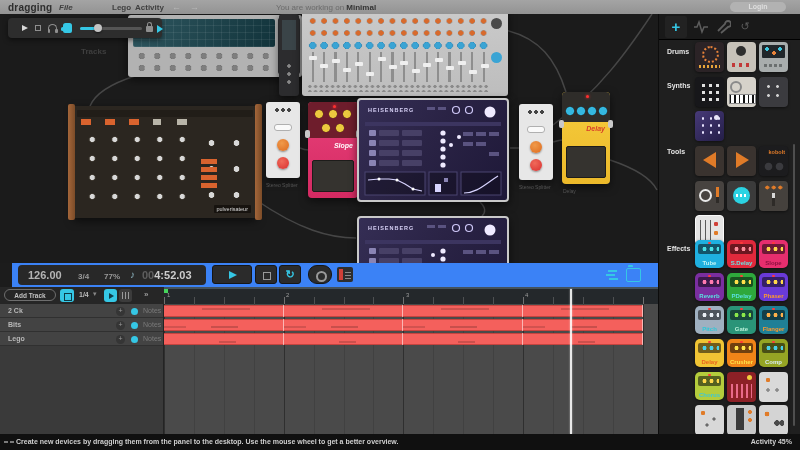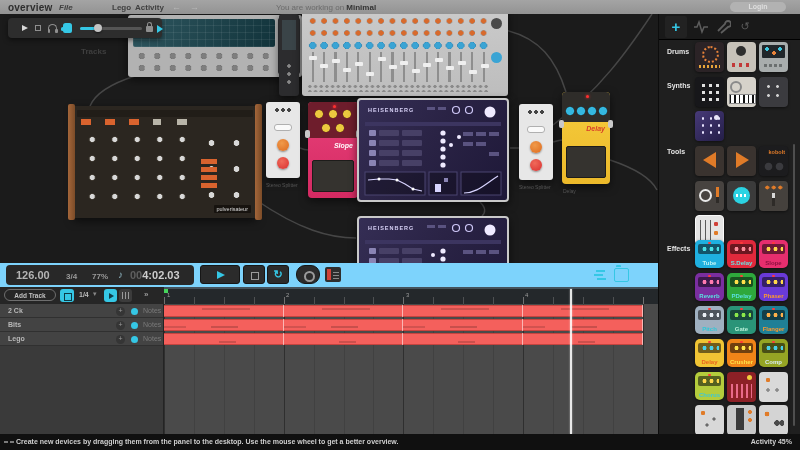--- a/index.html
+++ b/index.html
@@ -132,21 +132,21 @@
   #dev-delay .pname { top:33px; color:#d8402a; }
 
   
   .heis { width:152px; height:104px; background:linear-gradient(125deg,#352e55 0%,#2a2345 45%,#1e1838 100%); border:2px solid #c9c9c9; border-radius:4px; }
   .heis .title { position:absolute; left:9px; top:7px; font-size:5.5px; font-weight:bold; letter-spacing:1px; color:#d6d0f5; }
   .heis svg { position:absolute; left:0; top:0; }
   #dev-heis1 { left:357px; top:84px; }
   #dev-heis2 { left:357px; top:202px; }
 
   
-  #transport { left:0; top:263px; width:658px; height:24px; background:#7dd3fc; z-index:20; }
+  #transport { left:12px; top:263px; width:658px; height:24px; background:#3b82f6; z-index:20; }
   #tp-cluster { left:6px; top:2px; width:188px; height:20px; background:#282828; border-radius:4px; }
   #tp-bpm { left:10px; top:4px; font-size:11px; font-weight:bold; color:#b4b4b4; }
   #tp-sig { left:60px; top:7px; font-size:8px; font-weight:bold; color:#9a9a9a; }
   #tp-shuffle { left:86px; top:7px; font-size:8px; font-weight:bold; color:#9a9a9a; }
   #tp-note { left:112px; top:4px; font-size:10px; color:#8fb6c2; }
   #tp-time { left:124px; top:4px; font-size:11px; font-weight:bold; color:#cdcdcd; }
   #tp-time .dim { color:#5e5e5e; }
   .tp-btn { top:2px; height:19px; background:#2b2b2b; border:1px solid #161616; border-radius:3px; }
   #tp-play { left:200px; width:40px; }
   #tp-play::after { content:""; position:absolute; left:16px; top:5px; border-left:8px solid #35c7e5; border-top:4.5px solid transparent; border-bottom:4.5px solid transparent; }
@@ -507,41 +507,41 @@
       <div class="dt-hand abs"></div>
       <div class="dt-slider-track abs"></div>
       <div class="dt-slider-fill abs"></div>
       <div class="dt-slider-knob abs"></div>
       <div class="dt-lock abs"></div>
       <div class="dt-export abs"></div>
     </div>
   </div>
 
   <div id="menubar" class="abs">
-    <div class="logo abs">overview</div>
+    <div class="logo abs">dragging</div>
     <div class="menu-item abs" style="left:59px;font-style:italic;">File</div>
     <div class="menu-item abs" style="left:81px;margin-top:44px;">Tracks</div>
     <div class="menu-item abs" style="left:112px;">Lego</div>
     <div class="menu-item abs" style="left:135px;">Activity</div>
     <div class="nav-arrow abs" style="left:172px;">←</div>
     <div class="nav-arrow abs" style="left:190px;">→</div>
     <div id="working" class="abs">
       <span>You are working on</span>
       <b>Minimal</b>
     </div>
     <div id="login-btn" class="abs">Login</div>
   </div>
 
   <div id="transport" class="abs">
     <div id="tp-cluster" class="abs">
       <div id="tp-bpm" class="abs">126.00</div>
       <div id="tp-sig" class="abs">3/4</div>
       <div id="tp-shuffle" class="abs">77%</div>
       <div id="tp-note" class="abs">♪</div>
-      <div id="tp-time" class="abs"><span class="dim">00</span><span>4:02.03</span></div>
+      <div id="tp-time" class="abs"><span class="dim">00</span><span>4:52.03</span></div>
     </div>
     <div id="tp-play" class="tp-btn abs"></div>
     <div id="tp-stop" class="tp-btn abs"></div>
     <div id="tp-loop" class="tp-btn abs">↻</div>
     <div id="tp-rec" class="tp-btn abs"></div>
     <div id="tp-proll" class="abs"></div>
     <div id="tp-list" class="tp-right-icon abs"></div>
     <div id="tp-folder" class="tp-right-icon abs"></div>
   </div>
 

